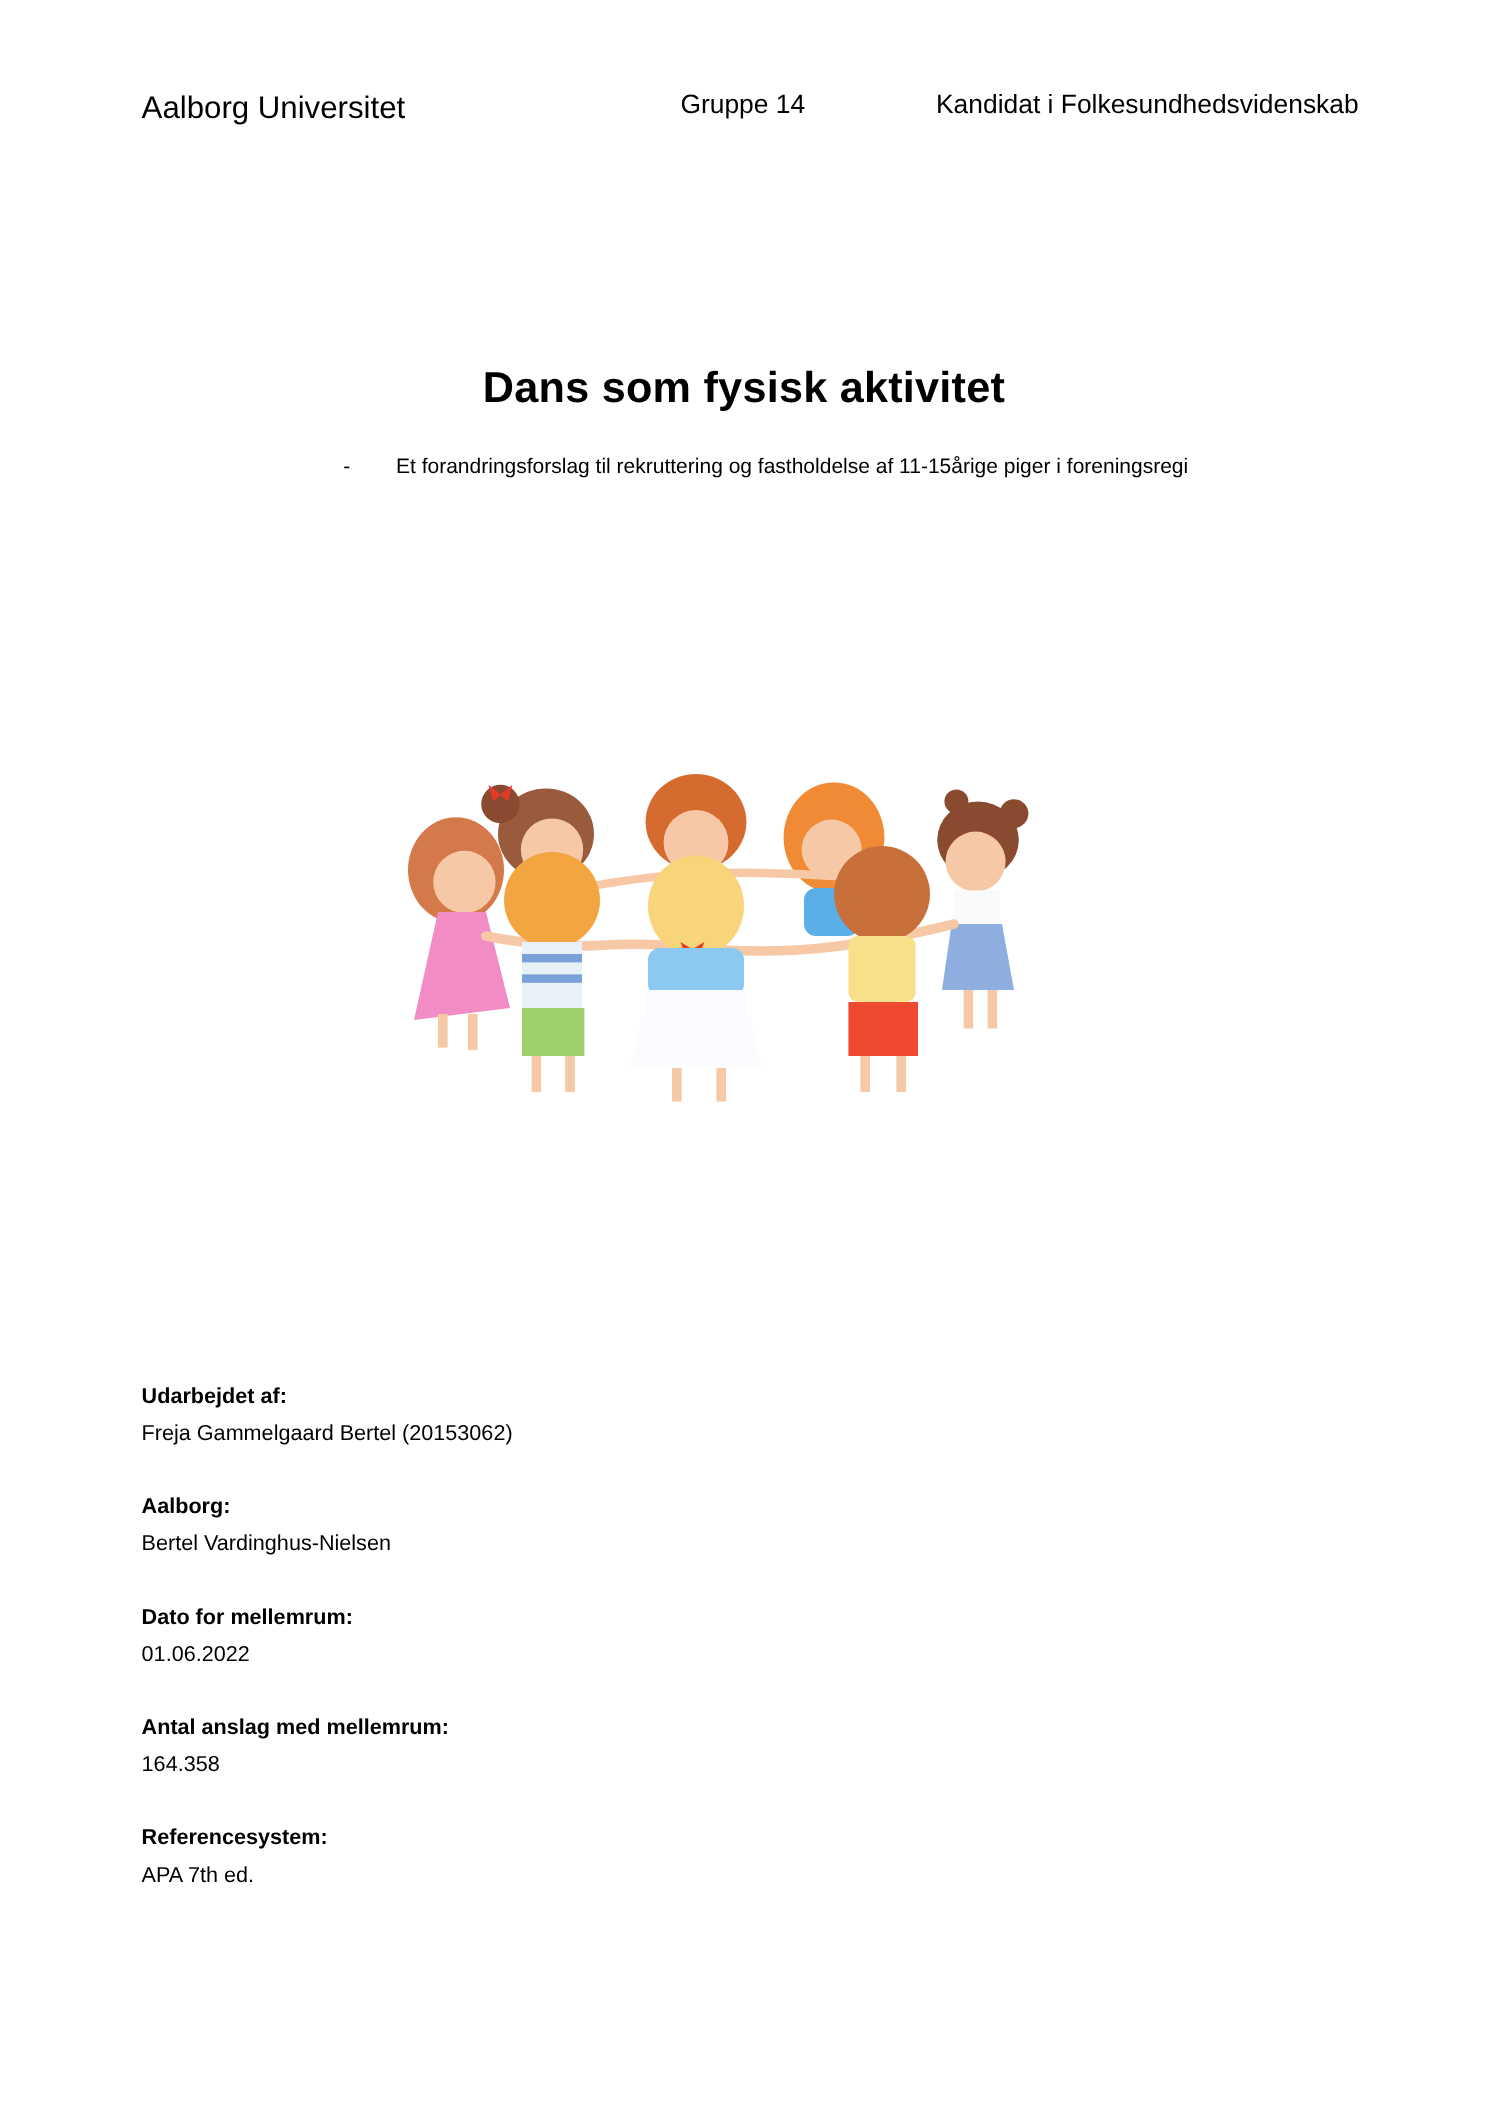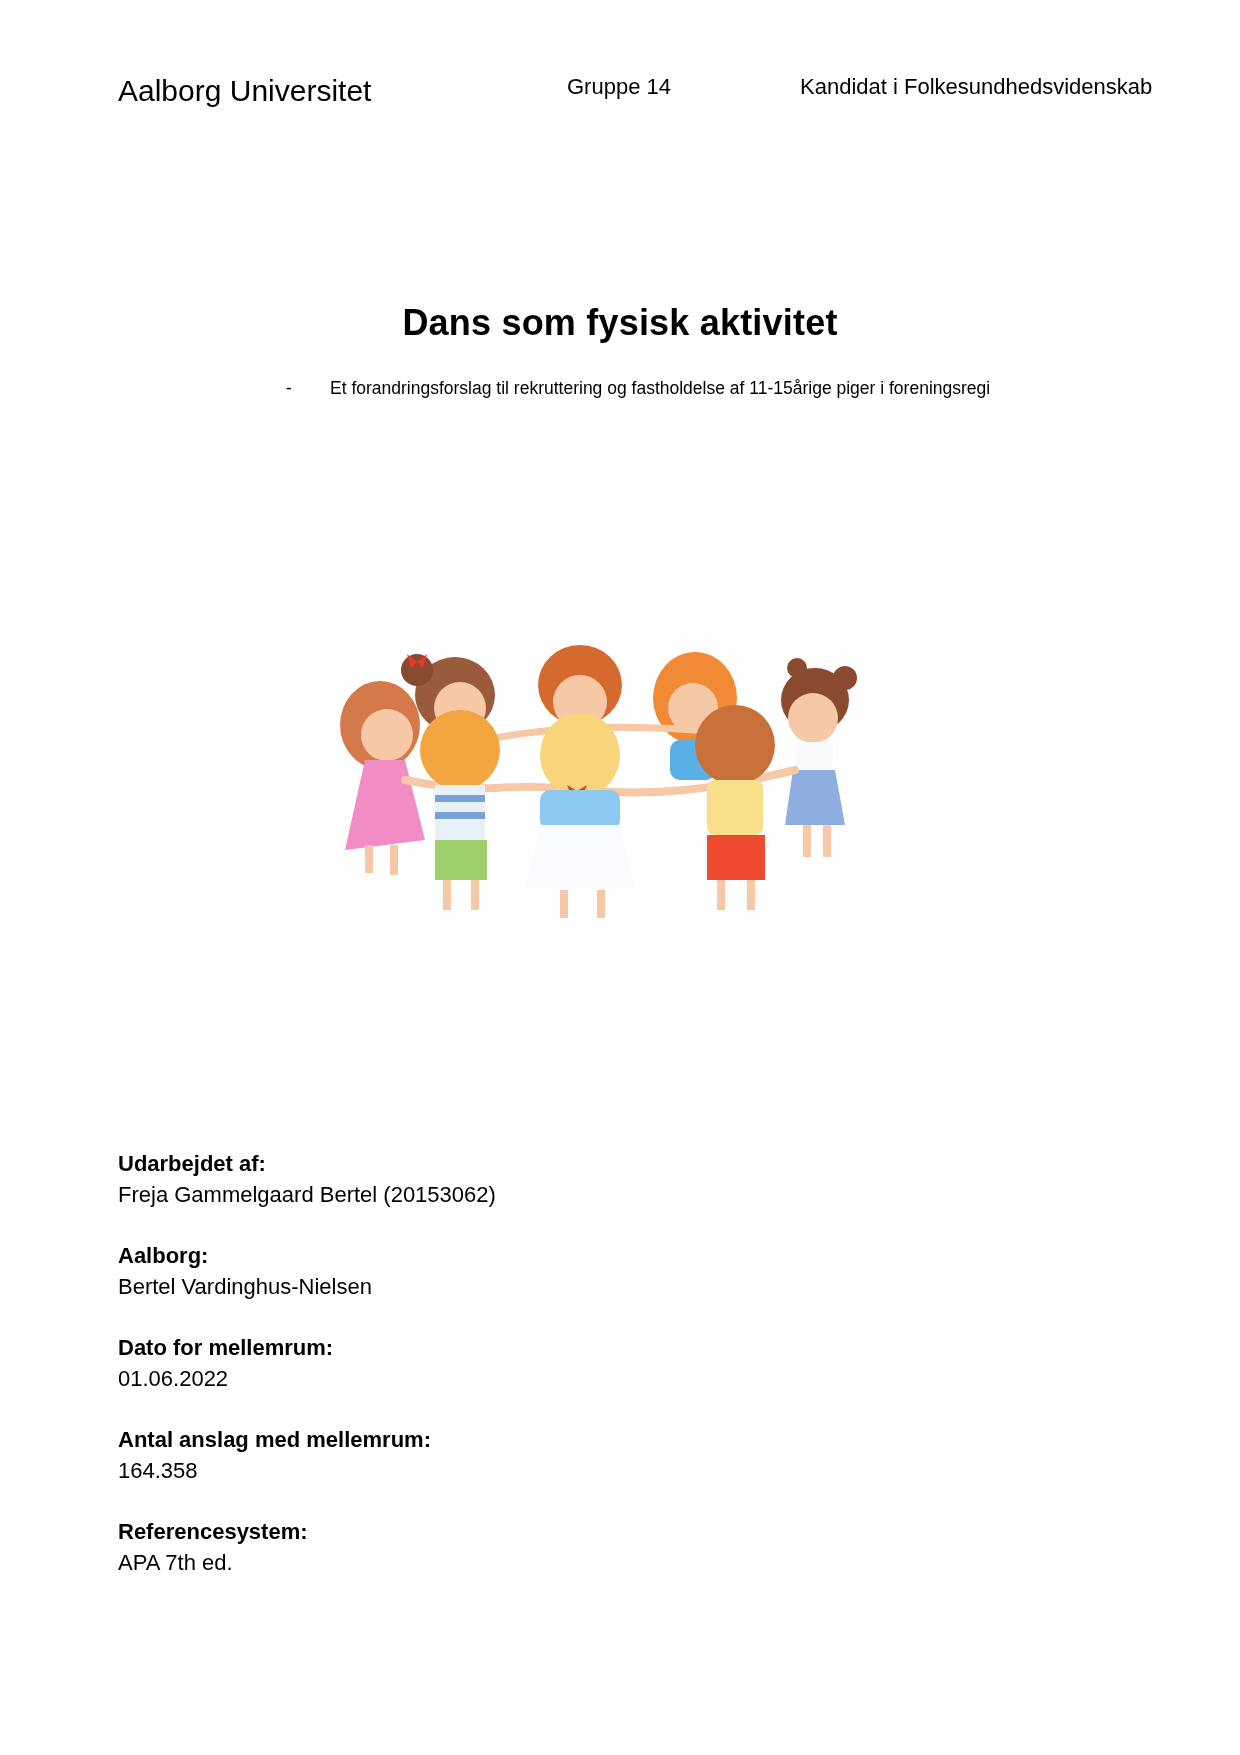--- a/index.html
+++ b/index.html
@@ -1,24 +1,24 @@
 <!DOCTYPE html>
 <html><head>
 <meta charset="utf-8">
 <style>
   html, body { margin: 0; padding: 0; background: #ffffff; }
   body { width: 1240px; height: 1755px; position: relative; font-family: "Liberation Sans", sans-serif; color: #000; overflow: hidden; }
-  .header-left { position: absolute; left: 118px; top: 74px; font-size: 30px; }
+  .header-left { position: absolute; left: 118px; top: 74px; font-size: 26px; }
   .header-mid { position: absolute; left: 567px; top: 74px; font-size: 22px; }
-  .header-right { position: absolute; left: 800px; top: 74px; font-size: 22px; }
+  .header-right { position: absolute; left: 780px; top: 74px; font-size: 22px; }
   .title { position: absolute; left: 0; width: 1240px; top: 302px; text-align: center; font-size: 36px; font-weight: bold; letter-spacing: 0.2px; }
   .subtitle { position: absolute; left: 258px; top: 378px; font-size: 17.5px; margin-left: 28px; }
   .subtitle .dash { display: inline-block; width: 44px; }
   .illustration { position: absolute; left: 335px; top: 640px; width: 590px; height: 300px; }
-  .meta { position: absolute; left: 118px; top: 1148px; font-size: 22px; }
+  .meta { position: absolute; left: 118px; top: 1148px; font-size: 18px; }
   .meta-block { margin-bottom: 30px; }
   .meta-label { font-weight: bold; line-height: 31px; }
   .meta-value { line-height: 31px; }
 </style>
 </head>
 <body>
 
 <div>
   <span class="header-left">Aalborg Universitet</span>
   <span class="header-mid">Gruppe 14</span>

